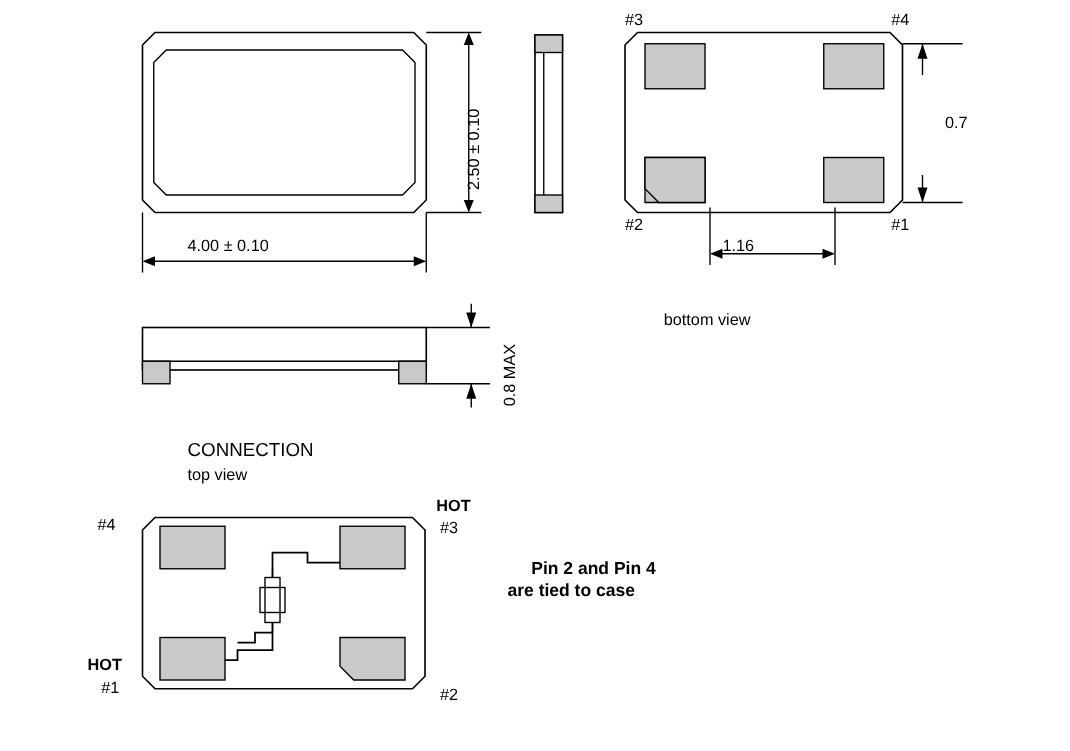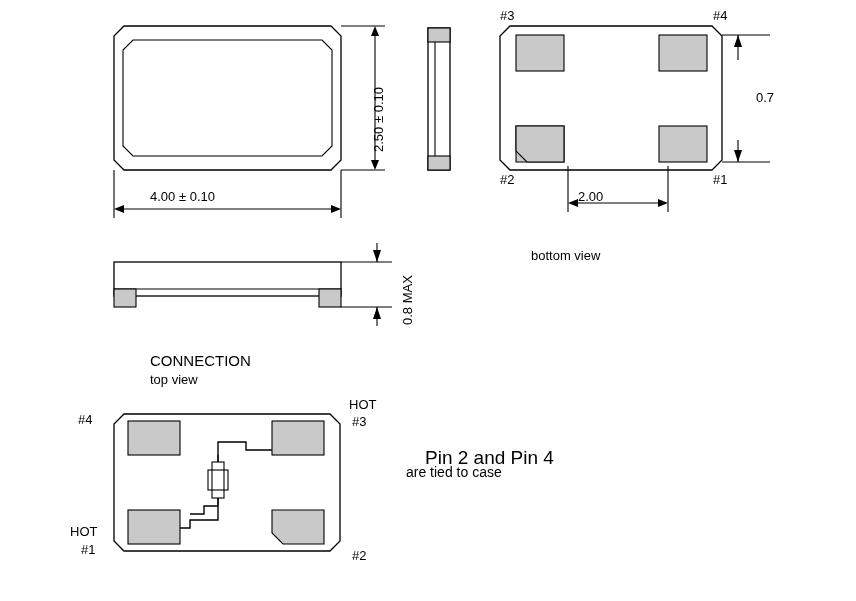--- a/index.html
+++ b/index.html
@@ -22,21 +22,21 @@
     height: 601px;
   }
   .lbl {
     position: absolute;
     font-family: "Liberation Sans", sans-serif;
     font-size: 13px;
     color: #000;
     white-space: pre;
     line-height: 1.25;
   }
-  .lbl.bold { font-weight: normal; }
+  .lbl.bold { font-weight: bold; }
   .lbl.rot {
     transform: rotate(-90deg);
     transform-origin: left top;
   }
   .lbl.c { text-align: left; }
   svg { position: absolute; left: 0; top: 0; }
   .ln { stroke: #000; stroke-width: 1.1; fill: none; }
   .ln-th { stroke: #000; stroke-width: 1.4; fill: none; }
   .pad { fill: #c9c9c9; stroke: #000; stroke-width: 1.1; }
   .body-fill { fill: #ffffff; stroke: #000; stroke-width: 1.3; }
@@ -150,32 +150,32 @@
 
   <div class="lbl c" style="left:150px; top:189px; width:155px;">4.00 ± 0.10</div>
 
   <div class="lbl" style="left:500px; top:8px;">#3</div>
   <div class="lbl" style="left:713px; top:8px;">#4</div>
   <div class="lbl" style="left:500px; top:172px;">#2</div>
   <div class="lbl" style="left:713px; top:172px;">#1</div>
 
   <div class="lbl" style="left:745px; top:90px;margin-left:11px;">0.7</div>
 
-  <div class="lbl c" style="left:578px; top:189px; width:80px;">2.00</div>
+  <div class="lbl c" style="left:578px; top:189px; width:80px;">1.16</div>
 
   <div class="lbl c" style="left:531px; top:248px; width:160px;">bottom view</div>
 
   <div class="lbl rot" style="left:400px; top:325px;">0.8 MAX</div>
 
   <div class="lbl c" style="left:150px; top:352px; width:180px; font-size:15px;">CONNECTION</div>
   <div class="lbl c" style="left:150px; top:372px; width:180px;">top view</div>
 
   <div class="lbl" style="left:78px; top:412px;">#4</div>
   <div class="lbl bold" style="left:349px; top:397px;">HOT</div>
   <div class="lbl" style="left:352px; top:414px;">#3</div>
   <div class="lbl bold" style="left:70px; top:524px;">HOT</div>
   <div class="lbl" style="left:81px; top:542px;">#1</div>
   <div class="lbl" style="left:352px; top:548px;">#2</div>
 
-  <div class="lbl bold" style="left:425px; top:446px; font-size:19px;">Pin 2 and Pin 4</div>
+  <div class="lbl bold" style="left:425px; top:446px; font-size:14px;">Pin 2 and Pin 4</div>
   <div class="lbl bold" style="left:406px; top:464px; font-size:14px;">are tied to case</div>
 
 </div>
 
 </body></html>

